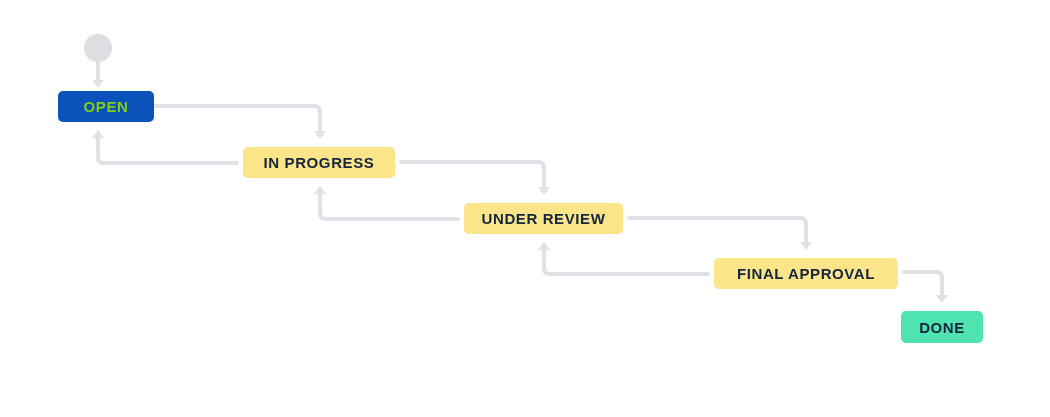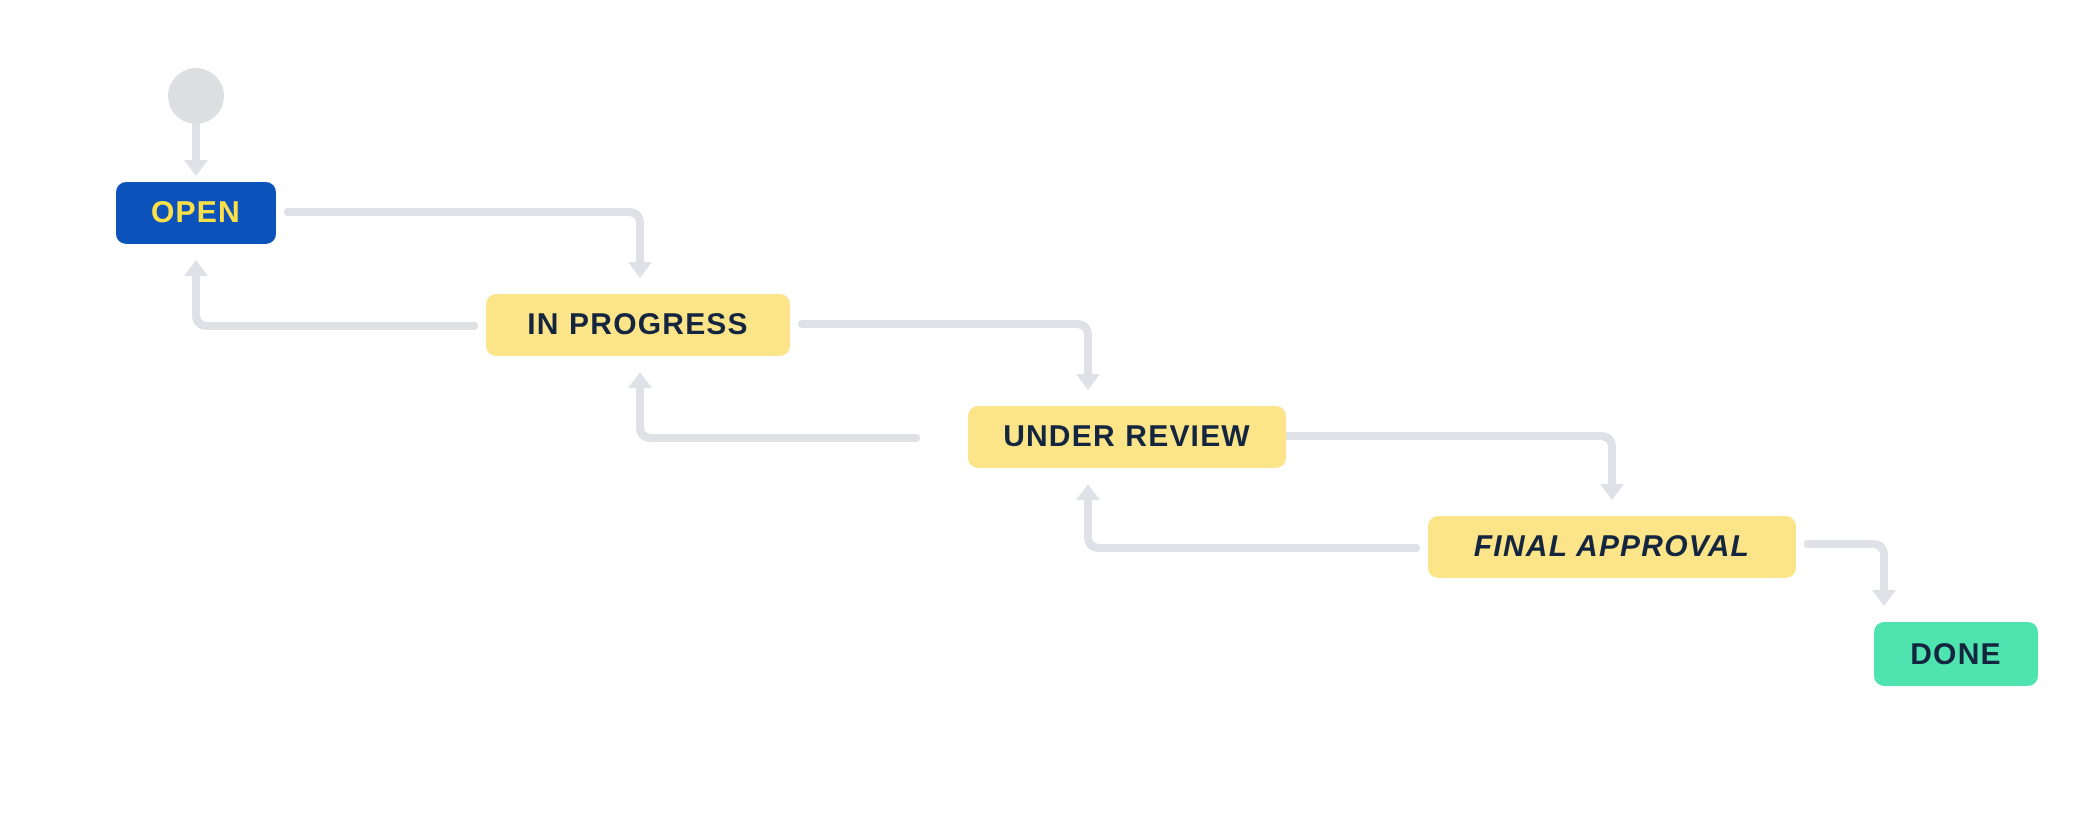--- a/index.html
+++ b/index.html
@@ -53,21 +53,20 @@
   }
   .node.status-progress,
   .node.status-review,
   .node.status-approval {
     background: #FCE488;
     color: #14253F;
   }
   .node.status-done {
     background: #4FE3B0;
     color: #14253F;
-    margin-left: 36px;
   }
   .start-dot {
     position: absolute;
     border-radius: 50%;
     background: #DDDEE1;
   }
 </style>
 </head>
 <body>
 
@@ -103,30 +102,30 @@
         <polygon points="538,250 550,250 544,242" fill="#DFE1E6"></polygon>
       </g>
       <g>
         <path d="M 904 272 L 936 272 Q 942 272 942 278 L 942 296" fill="none" stroke="#DFE1E6" stroke-width="4" stroke-linecap="round" stroke-linejoin="round"></path>
         <polygon points="936,295 948,295 942,303" fill="#DFE1E6"></polygon>
       </g>
     </svg>
 
   <div id="node-layer">
       <div class="start-dot" style="left: 84px; top: 34px; width: 28px; height: 28px; background: rgb(221, 222, 225);"></div>
-      <div class="node status-open" style="left: 58px; top: 91px; width: 80px; height: 31px; background: rgb(11, 82, 186); color: #fde047;">
+      <div class="node status-open" style="left: 58px; top: 91px; width: 96px; height: 31px; background: rgb(11, 82, 186); color: #84cc16;">
         <span class="node-label">OPEN</span>
       </div>
       <div class="node status-progress" style="left: 243px; top: 147px; width: 152px; height: 31px; background: rgb(252, 228, 136); color: rgb(20, 37, 63); align-items: center;">
         <span class="node-label">IN PROGRESS</span>
       </div>
-      <div class="node status-review" style="left: 484px; top: 203px; width: 159px; height: 31px; background: rgb(252, 228, 136); color: rgb(20, 37, 63);">
+      <div class="node status-review" style="left: 464px; top: 203px; width: 159px; height: 31px; background: rgb(252, 228, 136); color: rgb(20, 37, 63);">
         <span class="node-label">UNDER REVIEW</span>
       </div>
-      <div class="node status-approval" style="left: 714px; top: 258px; width: 184px; height: 31px; background: rgb(252, 228, 136); color: rgb(20, 37, 63); font-style: italic;">
+      <div class="node status-approval" style="left: 714px; top: 258px; width: 184px; height: 31px; background: rgb(252, 228, 136); color: rgb(20, 37, 63);">
         <span class="node-label">FINAL APPROVAL</span>
       </div>
       <div class="node status-done" style="left: 901px; top: 311px; width: 82px; height: 32px; background: rgb(79, 227, 176); color: rgb(20, 37, 63);">
         <span class="node-label">DONE</span>
       </div>
     </div>
 
 </div>
 
 </body></html>

